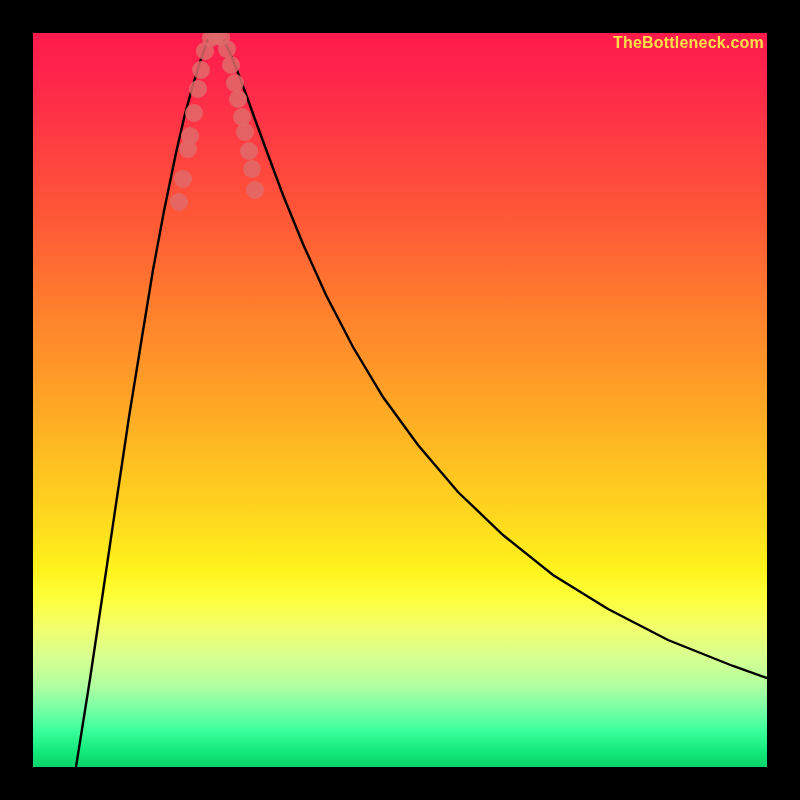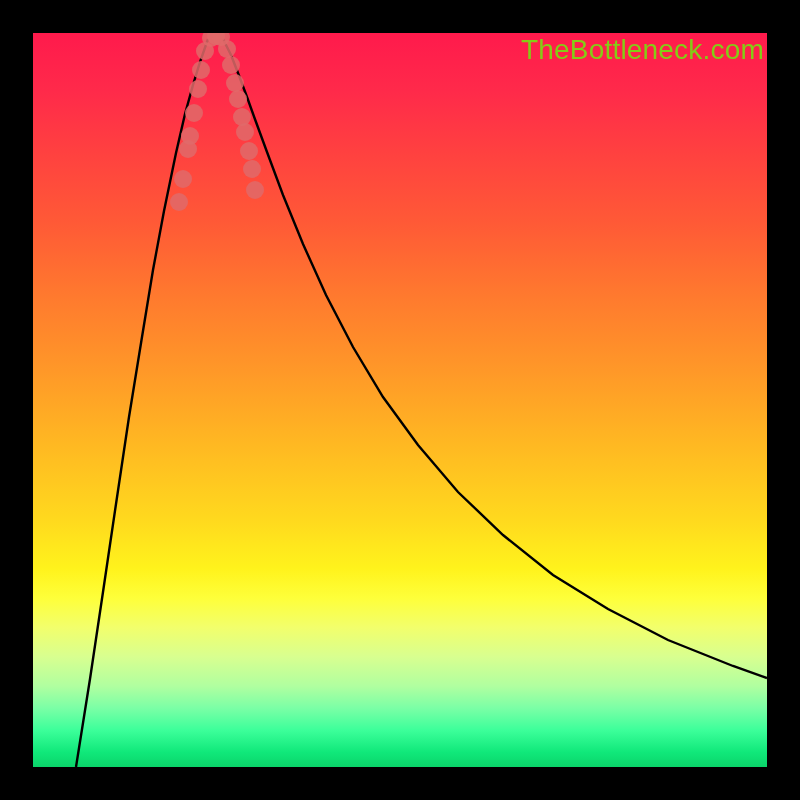--- a/index.html
+++ b/index.html
@@ -48,23 +48,23 @@
       #7affa6 92%,
       #3cff9a 95%,
       #10e87a 98%,
       #0bd46a 100%
     );
   }
   .watermark {
     position: absolute;
     top: 34px;
     right: 36px;
-    color: #84cc16;
-    font-size: 28px;
-    font-weight: 400;
+    color: #fde047;
+    font-size: 16px;
+    font-weight: 700;
     letter-spacing: 0.2px;
     user-select: none;
   }
   svg.curves {
     position: absolute;
     top: 0;
     left: 0;
   }
 </style>
 </head>

